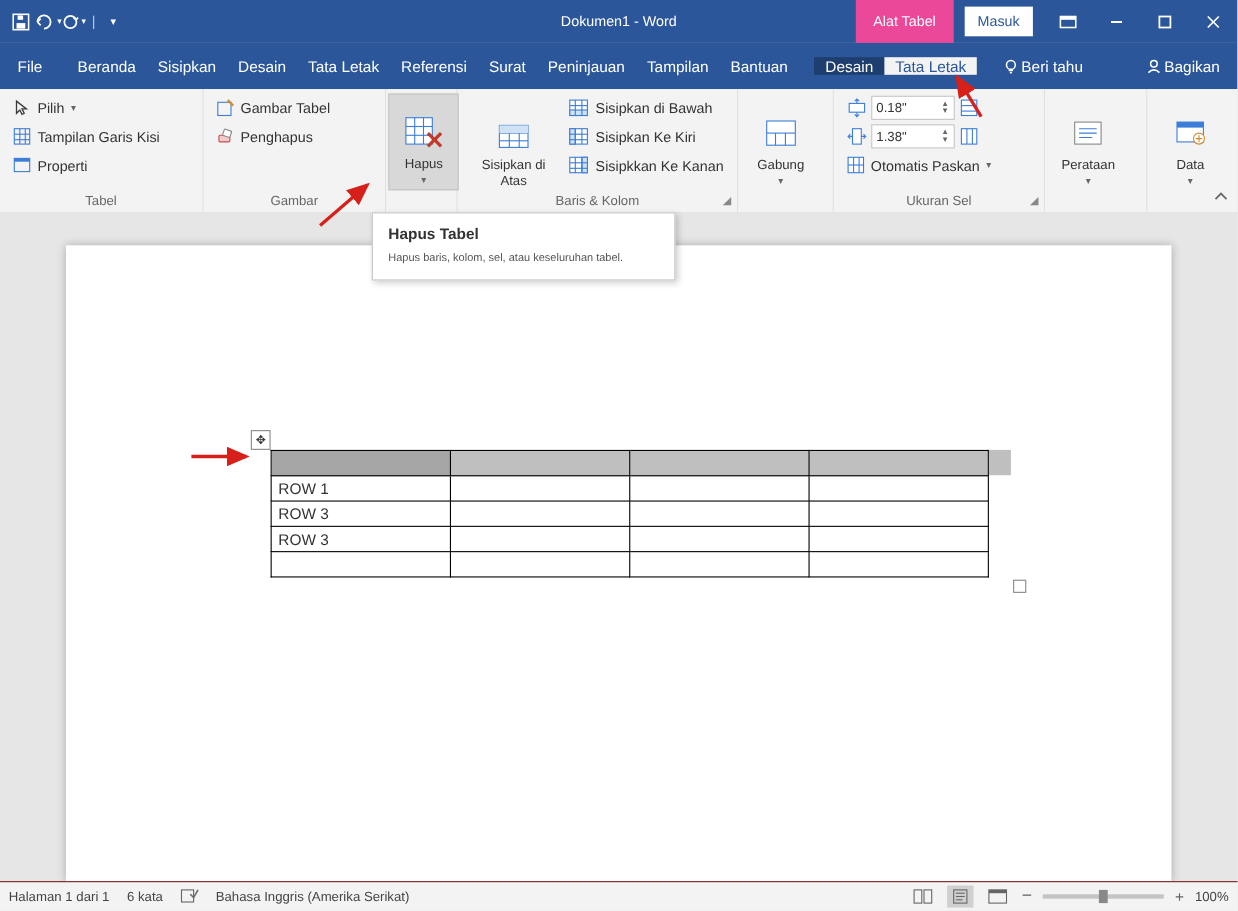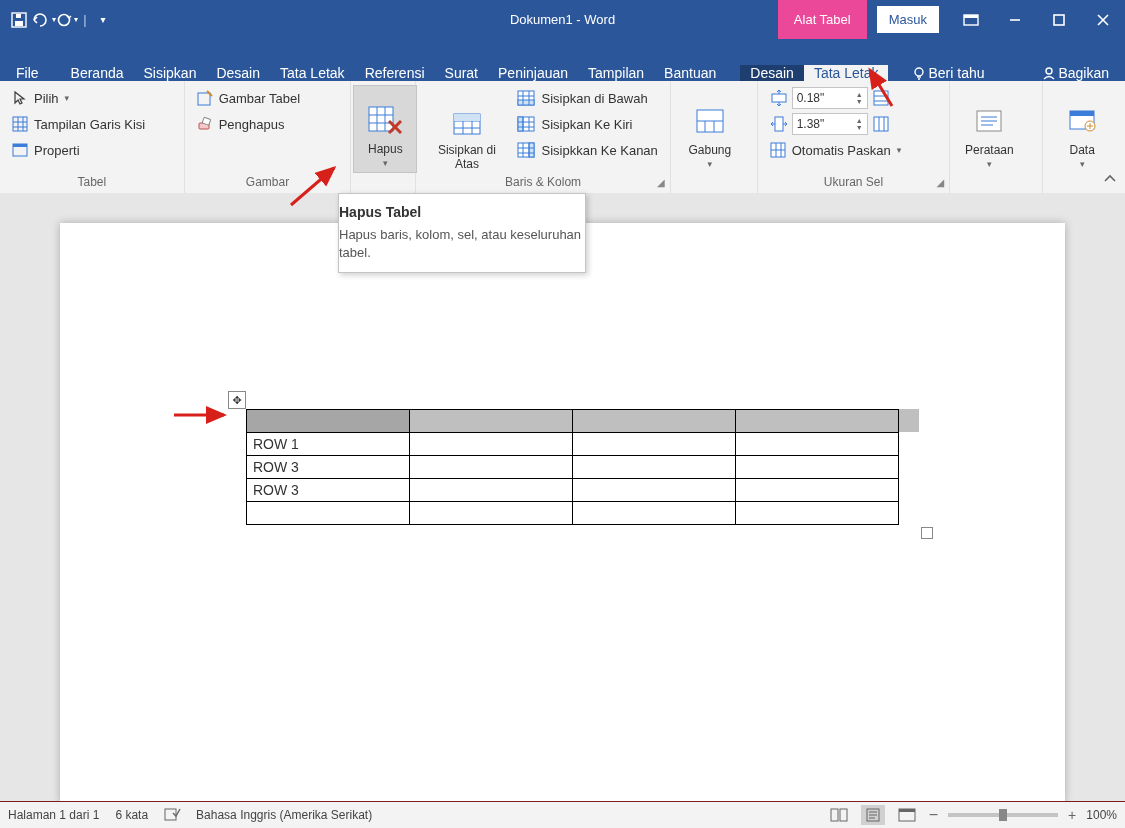--- a/index.html
+++ b/index.html
@@ -6,44 +6,44 @@
   .titlebar{height:39px;background:#2b579a;color:#fff;display:flex;align-items:center;position:relative}
   .qat{display:flex;align-items:center;gap:2px;padding-left:8px}
   .qat .ic{width:22px;height:22px;display:flex;align-items:center;justify-content:center;cursor:pointer}
   .qat .sep{width:10px;text-align:center;color:#b8cce4}
   .titlebar .title{position:absolute;left:50%;transform:translateX(-50%);font-size:13px}
   .titlebar-right{margin-left:auto;display:flex;align-items:stretch;height:100%}
   .tab-context{background:#ec4899;color:#fff;padding:0 16px;display:flex;align-items:center;font-size:13px}
   .masuk-btn{background:#fff;color:#2b579a;margin:6px 10px;padding:2px 12px;display:flex;align-items:center;font-size:13px;cursor:pointer}
   .win-btns{display:flex;align-items:center}
   .win-btns .wb{width:44px;height:39px;display:flex;align-items:center;justify-content:center;cursor:pointer}
-  .menubar{height:42px;background:#2b579a;display:flex;align-items:flex-end;padding:0 6px}
+  .menubar{height:42px;background:#2b579a;display:flex;align-items:center;padding:0 6px}
   .mtab{color:#fff;padding:0 10px;display:flex;align-items:center;font-size:14px;cursor:pointer;white-space:nowrap}
   .mtab.active{background:#f3f3f3;color:#2b579a}
   .mtab .lb{display:flex;align-items:center;gap:2px}
   .spacer{flex:1}
   .ribbon{background:#f3f3f3;border-bottom:1px solid #d4d4d4;display:flex;height:112px;position:relative}
   .rgroup{border-right:1px solid #e1e1e1;padding:4px 8px 0 8px;display:flex;flex-direction:column;position:relative}
   .rgroup .body{flex:1;display:flex}
   .rgroup .glabel{text-align:center;font-size:12px;color:#666;padding:2px 0 4px}
   .vcmd{display:flex;flex-direction:column;gap:4px;padding:2px 4px}
   .vcmd .row{display:flex;align-items:center;gap:6px;height:22px;cursor:pointer;white-space:nowrap}
   .bigbtn{display:flex;flex-direction:column;align-items:center;justify-content:flex-end;padding:2px 6px;cursor:pointer;min-width:50px}
   .bigbtn .icon{height:40px;display:flex;align-items:center;justify-content:center}
   .bigbtn .lbl{text-align:center;font-size:12px;line-height:14px;padding-top:2px}
   .bigbtn.sel{background:#d8d8d8;border:1px solid #c4c4c4}
   .dropcaret{font-size:9px;color:#666;text-align:center}
   .launcher{position:absolute;right:2px;bottom:4px;width:14px;height:14px;font-size:10px;color:#888;display:flex;align-items:center;justify-content:center;cursor:pointer}
   .spin-row{display:flex;align-items:center;gap:4px;height:22px}
   .spin-box{border:1px solid #c4c4c4;background:#fff;width:66px;height:20px;display:flex;align-items:center;padding:0 4px;font-size:12px;justify-content:space-between}
   .spin-arrows{display:flex;flex-direction:column;font-size:7px;line-height:7px;color:#666}
   .collapse-btn{position:absolute;right:8px;bottom:4px;cursor:pointer;color:#666}
-  .tooltip{position:absolute;left:338px;top:193px;width:246px;background:#fff;border:1px solid #c4c4c4;box-shadow:2px 2px 6px rgba(0,0,0,.2);padding:10px 0;z-index:20}
+  .tooltip{position:absolute;left:338px;top:193px;width:246px;background:#fff;border:1px solid #c4c4c4;box-shadow:2px 2px 6px rgba(0,0,0,.2);padding:10px 14px;z-index:20}
   .tooltip .tt-title{font-weight:600;font-size:14px;margin-bottom:6px;color:#333}
-  .tooltip .tt-body{font-size:13px;color:#555;line-height:18px}
+  .tooltip .tt-body{font-size:10px;color:#555;line-height:18px}
   .arrow-red{position:absolute;z-index:30}
   .arrow-red svg{display:block}
   .workspace{position:absolute;left:0;right:0;top:193px;bottom:26px;background:#e6e6e6;overflow:hidden}
   .page{position:absolute;left:60px;top:30px;width:1005px;height:580px;background:#fff;box-shadow:0 0 8px rgba(0,0,0,.25)}
   .tbl{position:absolute;left:186px;top:186px}
   .move-handle{position:absolute;left:-18px;top:-18px;width:16px;height:16px;border:1px solid #888;background:#fff;display:flex;align-items:center;justify-content:center;font-size:11px;cursor:move}
   .resize-handle{position:absolute;right:-14px;bottom:-14px;width:10px;height:10px;border:1px solid #888;background:#fff;cursor:se-resize}
   table.usertable{border-collapse:collapse}
   table.usertable td{border:1px solid #000;height:22px;padding:0 6px;font-size:14px}
   table.usertable tr.hdr td{background:#bfbfbf}

